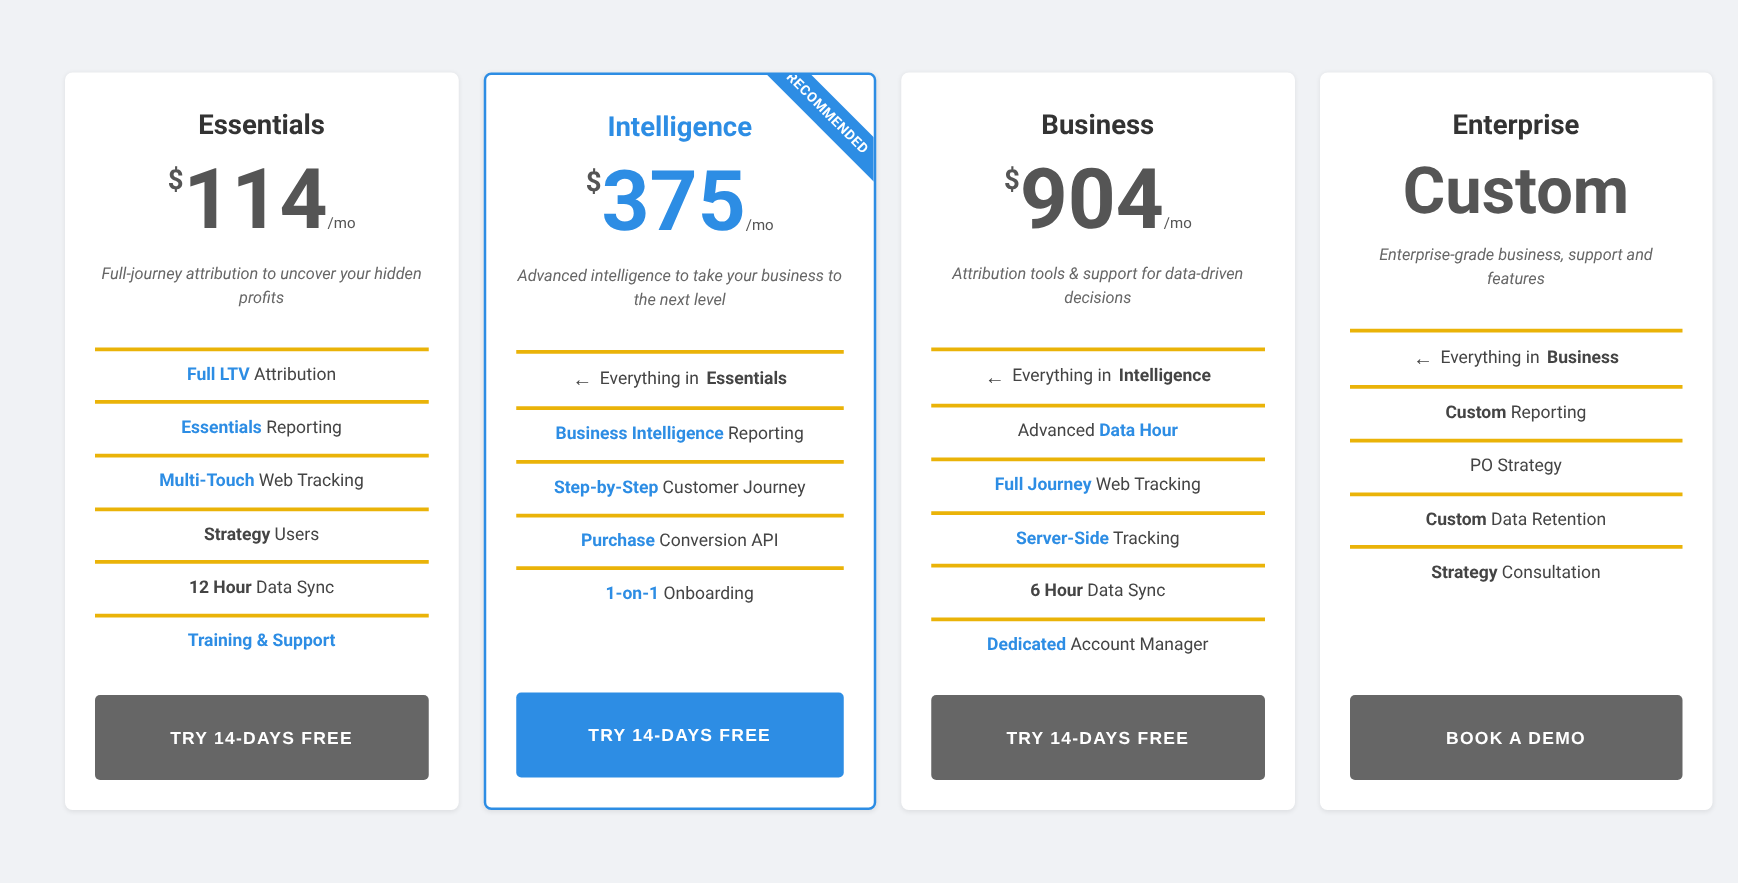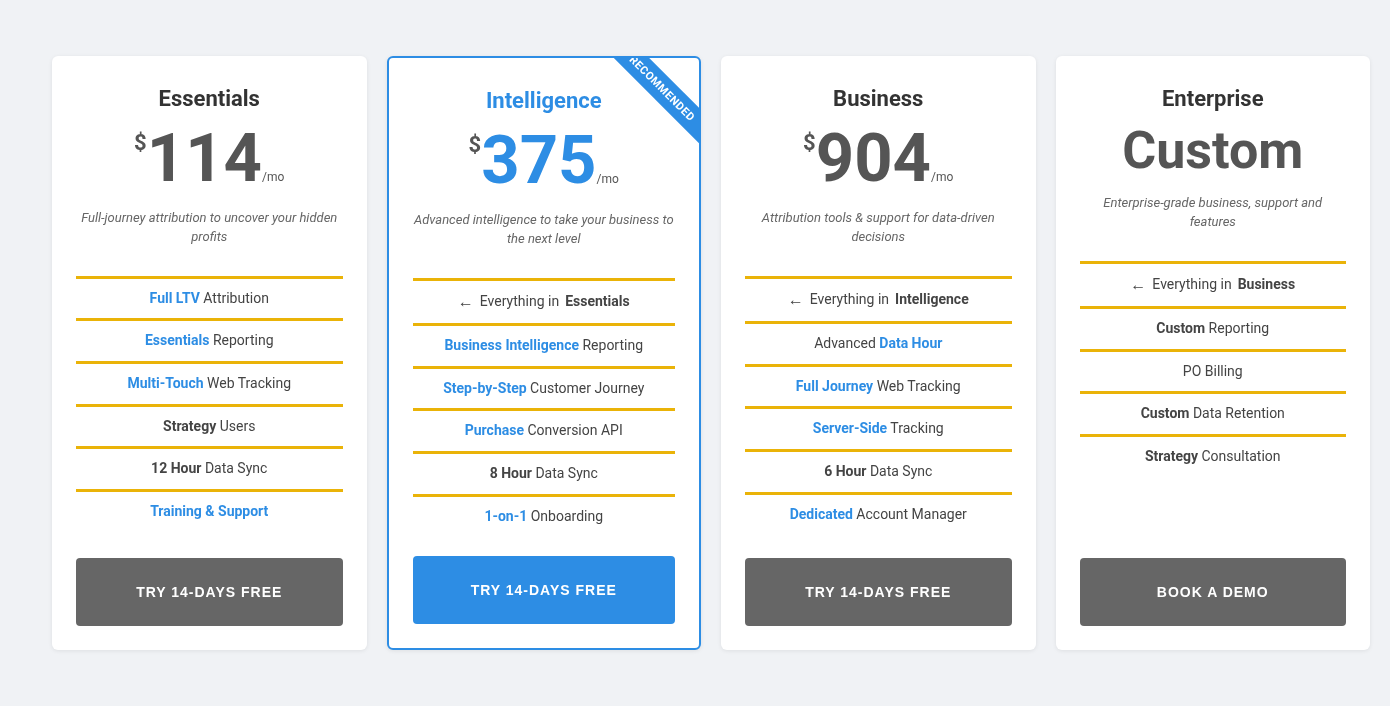--- a/index.html
+++ b/index.html
@@ -173,21 +173,20 @@
       <div class="plan-name blue">Intelligence</div>
         <div class="plan-price">
           <span class="dollar">$</span><span class="amount blue">375</span><span class="per">/mo</span>
         </div>
       <div class="plan-description">Advanced intelligence to take your business to the next level</div>
       <ul class="features-list">
         <li><span style="display:inline-flex;align-items:center;gap:6px;"><span class="arrow">←</span> Everything in <strong>Essentials</strong></span></li>
         <li><span class="highlight">Business Intelligence</span> Reporting</li>
         <li><span class="highlight">Step-by-Step</span> Customer Journey</li>
         <li><span class="highlight">Purchase</span> Conversion API</li>
-        <li><span class="bold">8 Hour</span> Data Sync</li>
         <li><span class="highlight">1-on-1</span> Onboarding</li>
       </ul>
       <button class="cta-button blue">TRY 14-DAYS FREE</button>
     </div>
     <div class="plan-card">
       <div class="plan-name ">Business</div>
         <div class="plan-price">
           <span class="dollar">$</span><span class="amount ">904</span><span class="per">/mo</span>
         </div>
       <div class="plan-description">Attribution tools &amp; support for data-driven decisions</div>
@@ -203,19 +202,19 @@
     </div>
     <div class="plan-card">
       <div class="plan-name ">Enterprise</div>
         <div class="plan-price">
           <span class="amount custom">Custom</span>
         </div>
       <div class="plan-description">Enterprise-grade business, support and features</div>
       <ul class="features-list">
         <li><span style="display:inline-flex;align-items:center;gap:6px;"><span class="arrow">←</span> Everything in <strong>Business</strong></span></li>
         <li><span class="bold">Custom</span> Reporting</li>
-        <li>PO Billing</li>
+        <li>PO Strategy</li>
         <li><span class="bold">Custom</span> Data Retention</li>
         <li><span class="bold">Strategy</span> Consultation</li>
       </ul>
       <button class="cta-button ">BOOK A DEMO</button>
     </div>
   </div>
 
 </body></html>

